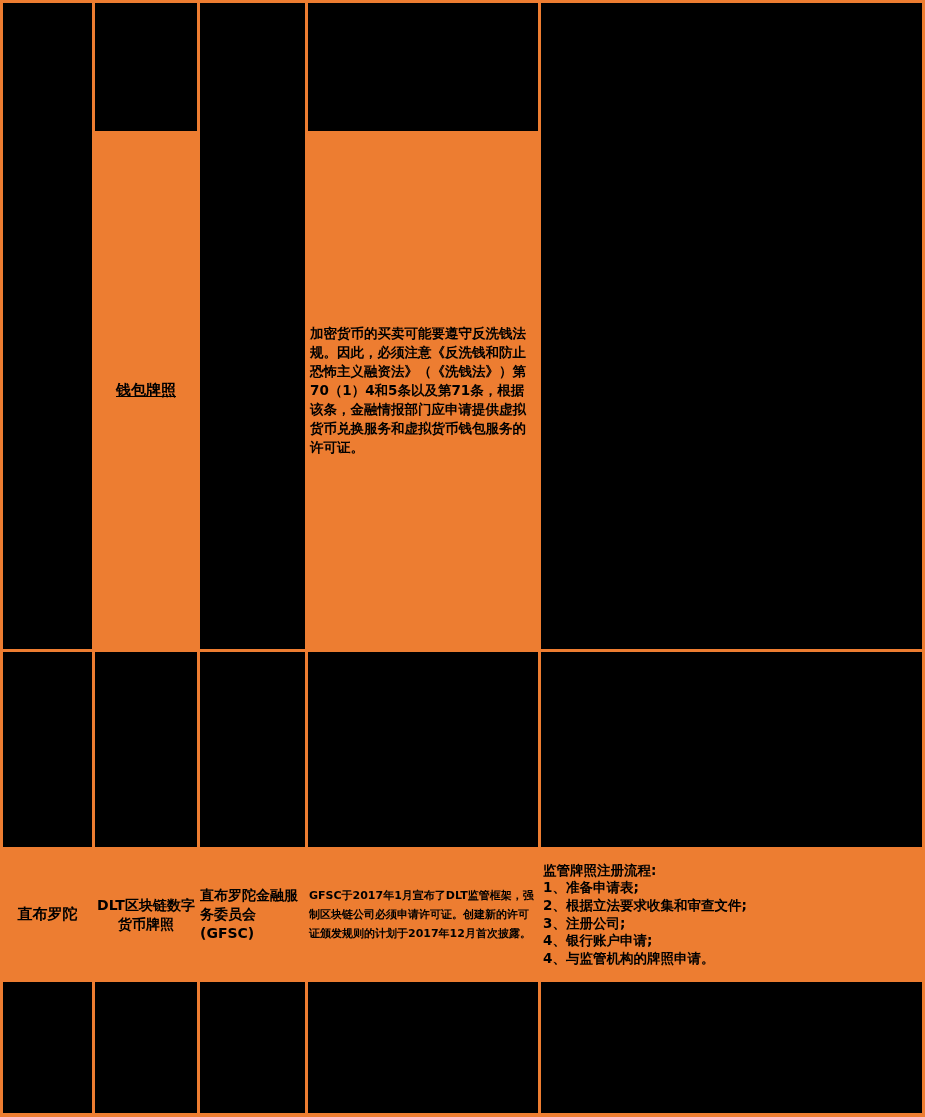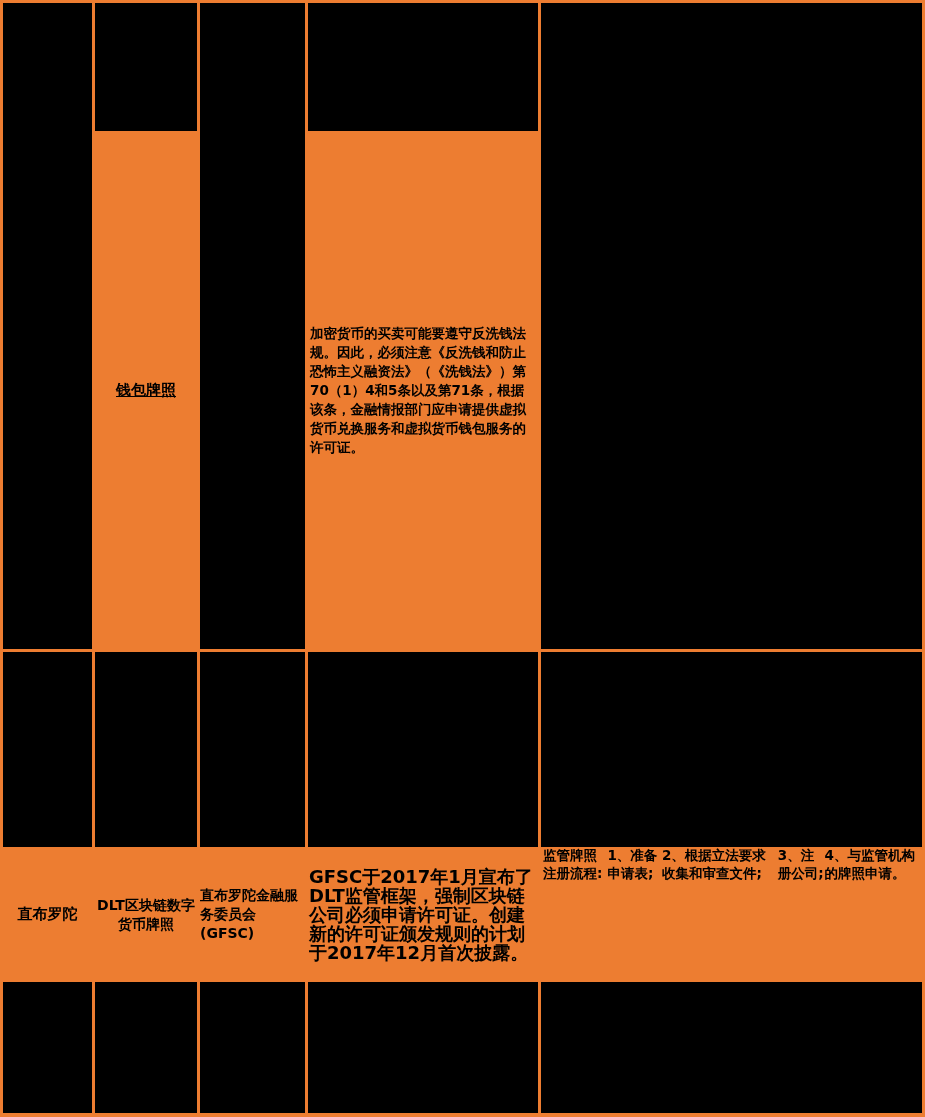--- a/index.html
+++ b/index.html
@@ -60,26 +60,26 @@
     padding: 0 1px;
   }
   .gib-regulator {
     left: 200px; width: 105px;
     display: flex; align-items: center;
     text-align: left; font-size: 14px; line-height: 19px;
   }
   .gib-desc {
     left: 308px; width: 230px;
     display: flex; align-items: center;
-    text-align: left; font-size: 18px; line-height: 19px;
+    text-align: left; font-size: 11px; line-height: 19px;
     padding: 0 1px;
   }
   .gib-process {
     left: 541px; width: 381px;
-    display: flex; justify-content: center;
+    display: flex; flex-direction: column; justify-content: center;
     text-align: left; font-size: 13.5px; line-height: 17.6px;
     padding-left: 2px;
   }
 </style>
 </head>
 <body>
 
 <div class="frame">
 
   <div class="abs orange edge-top"></div>
@@ -115,16 +115,17 @@
 
   <div class="abs gib-cell gib-desc">
     <span>GFSC于2017年1月宣布了DLT监管框架，强制区块链公司必须申请许可证。创建新的许可证颁发规则的计划于2017年12月首次披露。</span>
   </div>
 
   <div class="abs gib-cell gib-process">
     <div>监管牌照注册流程:</div>
     <div>1、准备申请表;</div>
     <div>2、根据立法要求收集和审查文件;</div>
     <div>3、注册公司;</div>
+    <div>4、银行账户申请;</div>
     <div>4、与监管机构的牌照申请。</div>
   </div>
 
 </div>
 
 </body></html>

